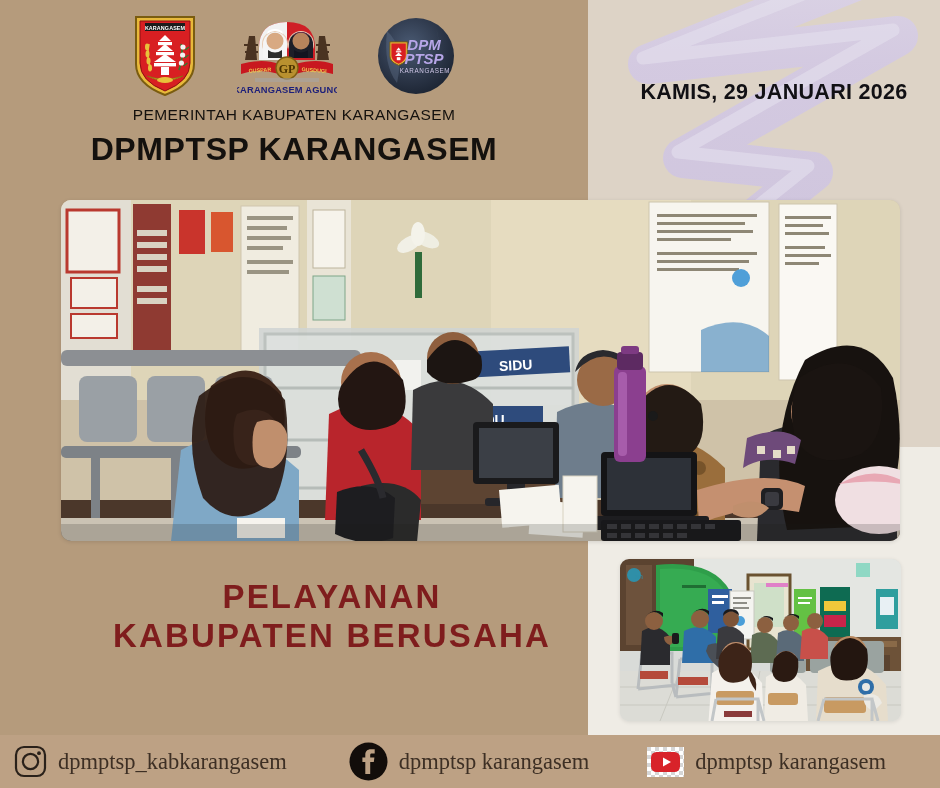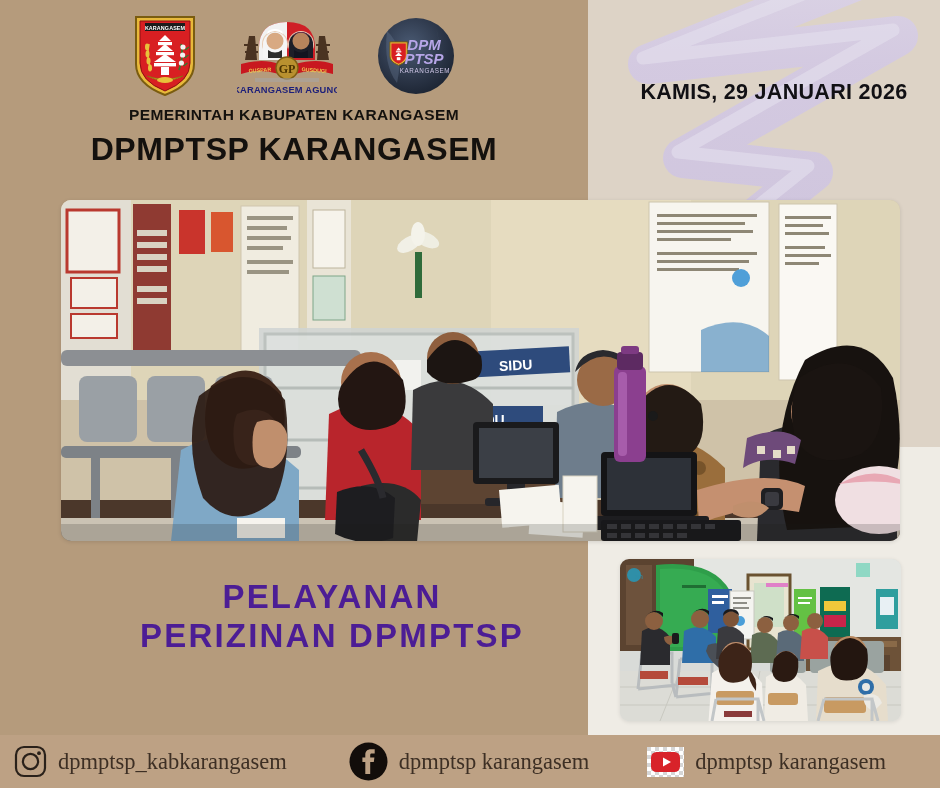--- a/index.html
+++ b/index.html
@@ -28,21 +28,21 @@
   
   .logos { position:absolute; left:0; top:10px; width:588px; height:92px;
            display:flex; align-items:center; justify-content:center; gap:40px; }
   .logo-crest { width:64px; height:84px; }
   .logo-agung { width:100px; height:84px; }
   .logo-dpm   { width:78px; height:78px; border-radius:50%; }
 
   
   .hdr-sub {
     position:absolute; left:0; top:106px; width:588px; text-align:center;
-    font-size:15.5px; font-weight:bold; color:#14110e; letter-spacing:0.4px;
+    font-size:15.5px; font-weight:normal; color:#14110e; letter-spacing:0.4px;
   }
   .hdr-title {
     position:absolute; left:0; top:131px; width:588px; text-align:center;
     font-size:32px; font-weight:bold; color:#14110e; letter-spacing:0.6px;
   }
 
   
   .date-text {
     position:absolute; left:588px; top:80px; width:372px; text-align:center;
     font-size:21.5px; font-weight:bold; color:#111014; letter-spacing:0.3px;
@@ -58,21 +58,21 @@
   .photo-sub {
     position:absolute; left:620px; top:559px; width:281px; height:162px;
     border-radius:9px; overflow:hidden; z-index:7;
     box-shadow:0 1px 4px rgba(0,0,0,.10);
   }
   .photo-main svg, .photo-sub svg { display:block; width:100%; height:100%; }
 
   
   .headline {
     position:absolute; left:0; top:578px; width:664px; text-align:center;
-    color:#4c1d95; font-weight:bold; font-size:33px; line-height:1.17;
+    color:#7f1d1d; font-weight:bold; font-size:33px; line-height:1.17;
     letter-spacing:2.2px;
   }
   .headline .l2 { font-size:33px; }
 
   
   .footer {
     position:absolute; left:0; bottom:0; width:940px; height:53px;
     background:#bda184; display:flex; align-items:center;
     font-family:"Liberation Serif", serif;
   }
@@ -586,21 +586,21 @@
       <g stroke="#c2c6c8" stroke-width="3" fill="none">
         <path d="M96 140 l42 0 l0 22 M96 140 l-4 22 M138 140 l6 22"></path>
         <path d="M204 140 l48 0 l0 22 M204 140 l-6 22 M252 140 l6 22"></path>
       </g>
       <rect x="104" y="152" width="28" height="6" fill="#8a3a3a"></rect>
     </svg>
   </div>
 
   <div class="headline">
     <div>PELAYANAN</div>
-    <div class="l2">PERIZINAN DPMPTSP</div>
+    <div class="l2">KABUPATEN BERUSAHA</div>
   </div>
 
   <div class="footer">
 
     <div class="f-item f-ig">
       <svg class="ic ic-ig" viewBox="0 0 33 33">
         <rect x="2" y="2" width="29" height="29" rx="8" fill="none" stroke="#2a211a" stroke-width="2.2"></rect>
         <circle cx="16.5" cy="16.5" r="7.6" fill="none" stroke="#2a211a" stroke-width="2.2"></circle>
         <circle cx="25" cy="8.2" r="1.9" fill="#2a211a"></circle>
       </svg>

